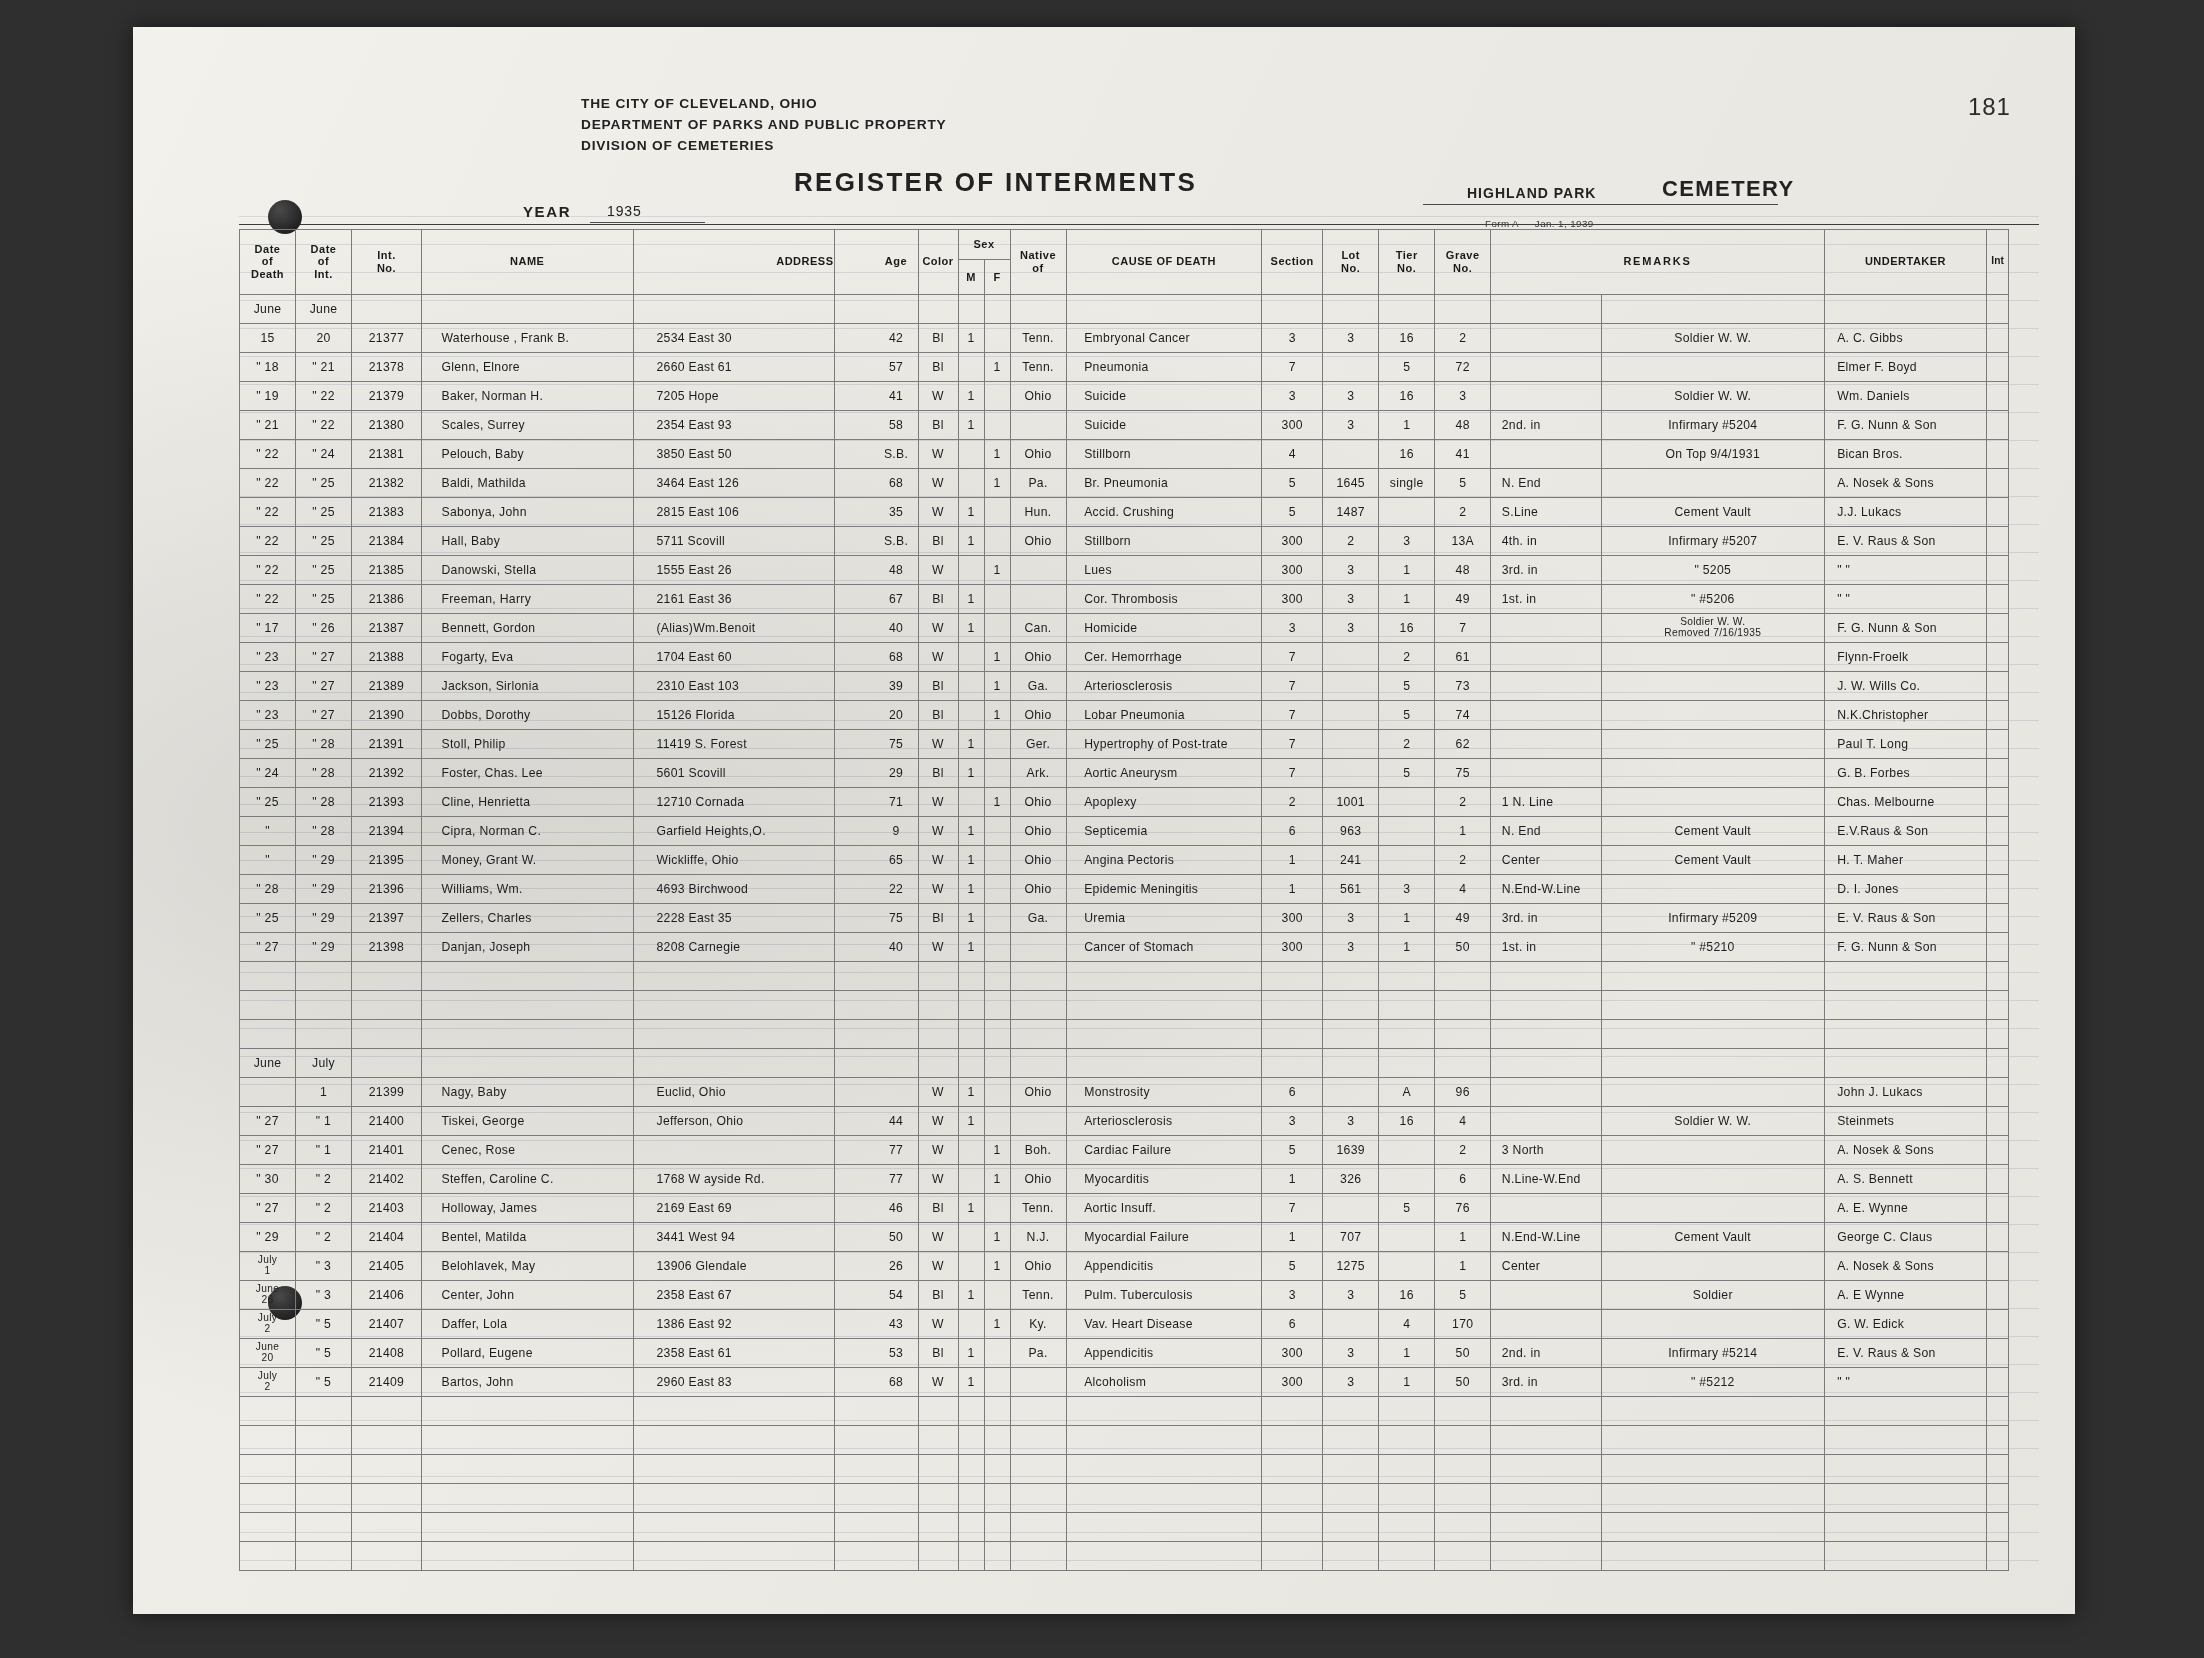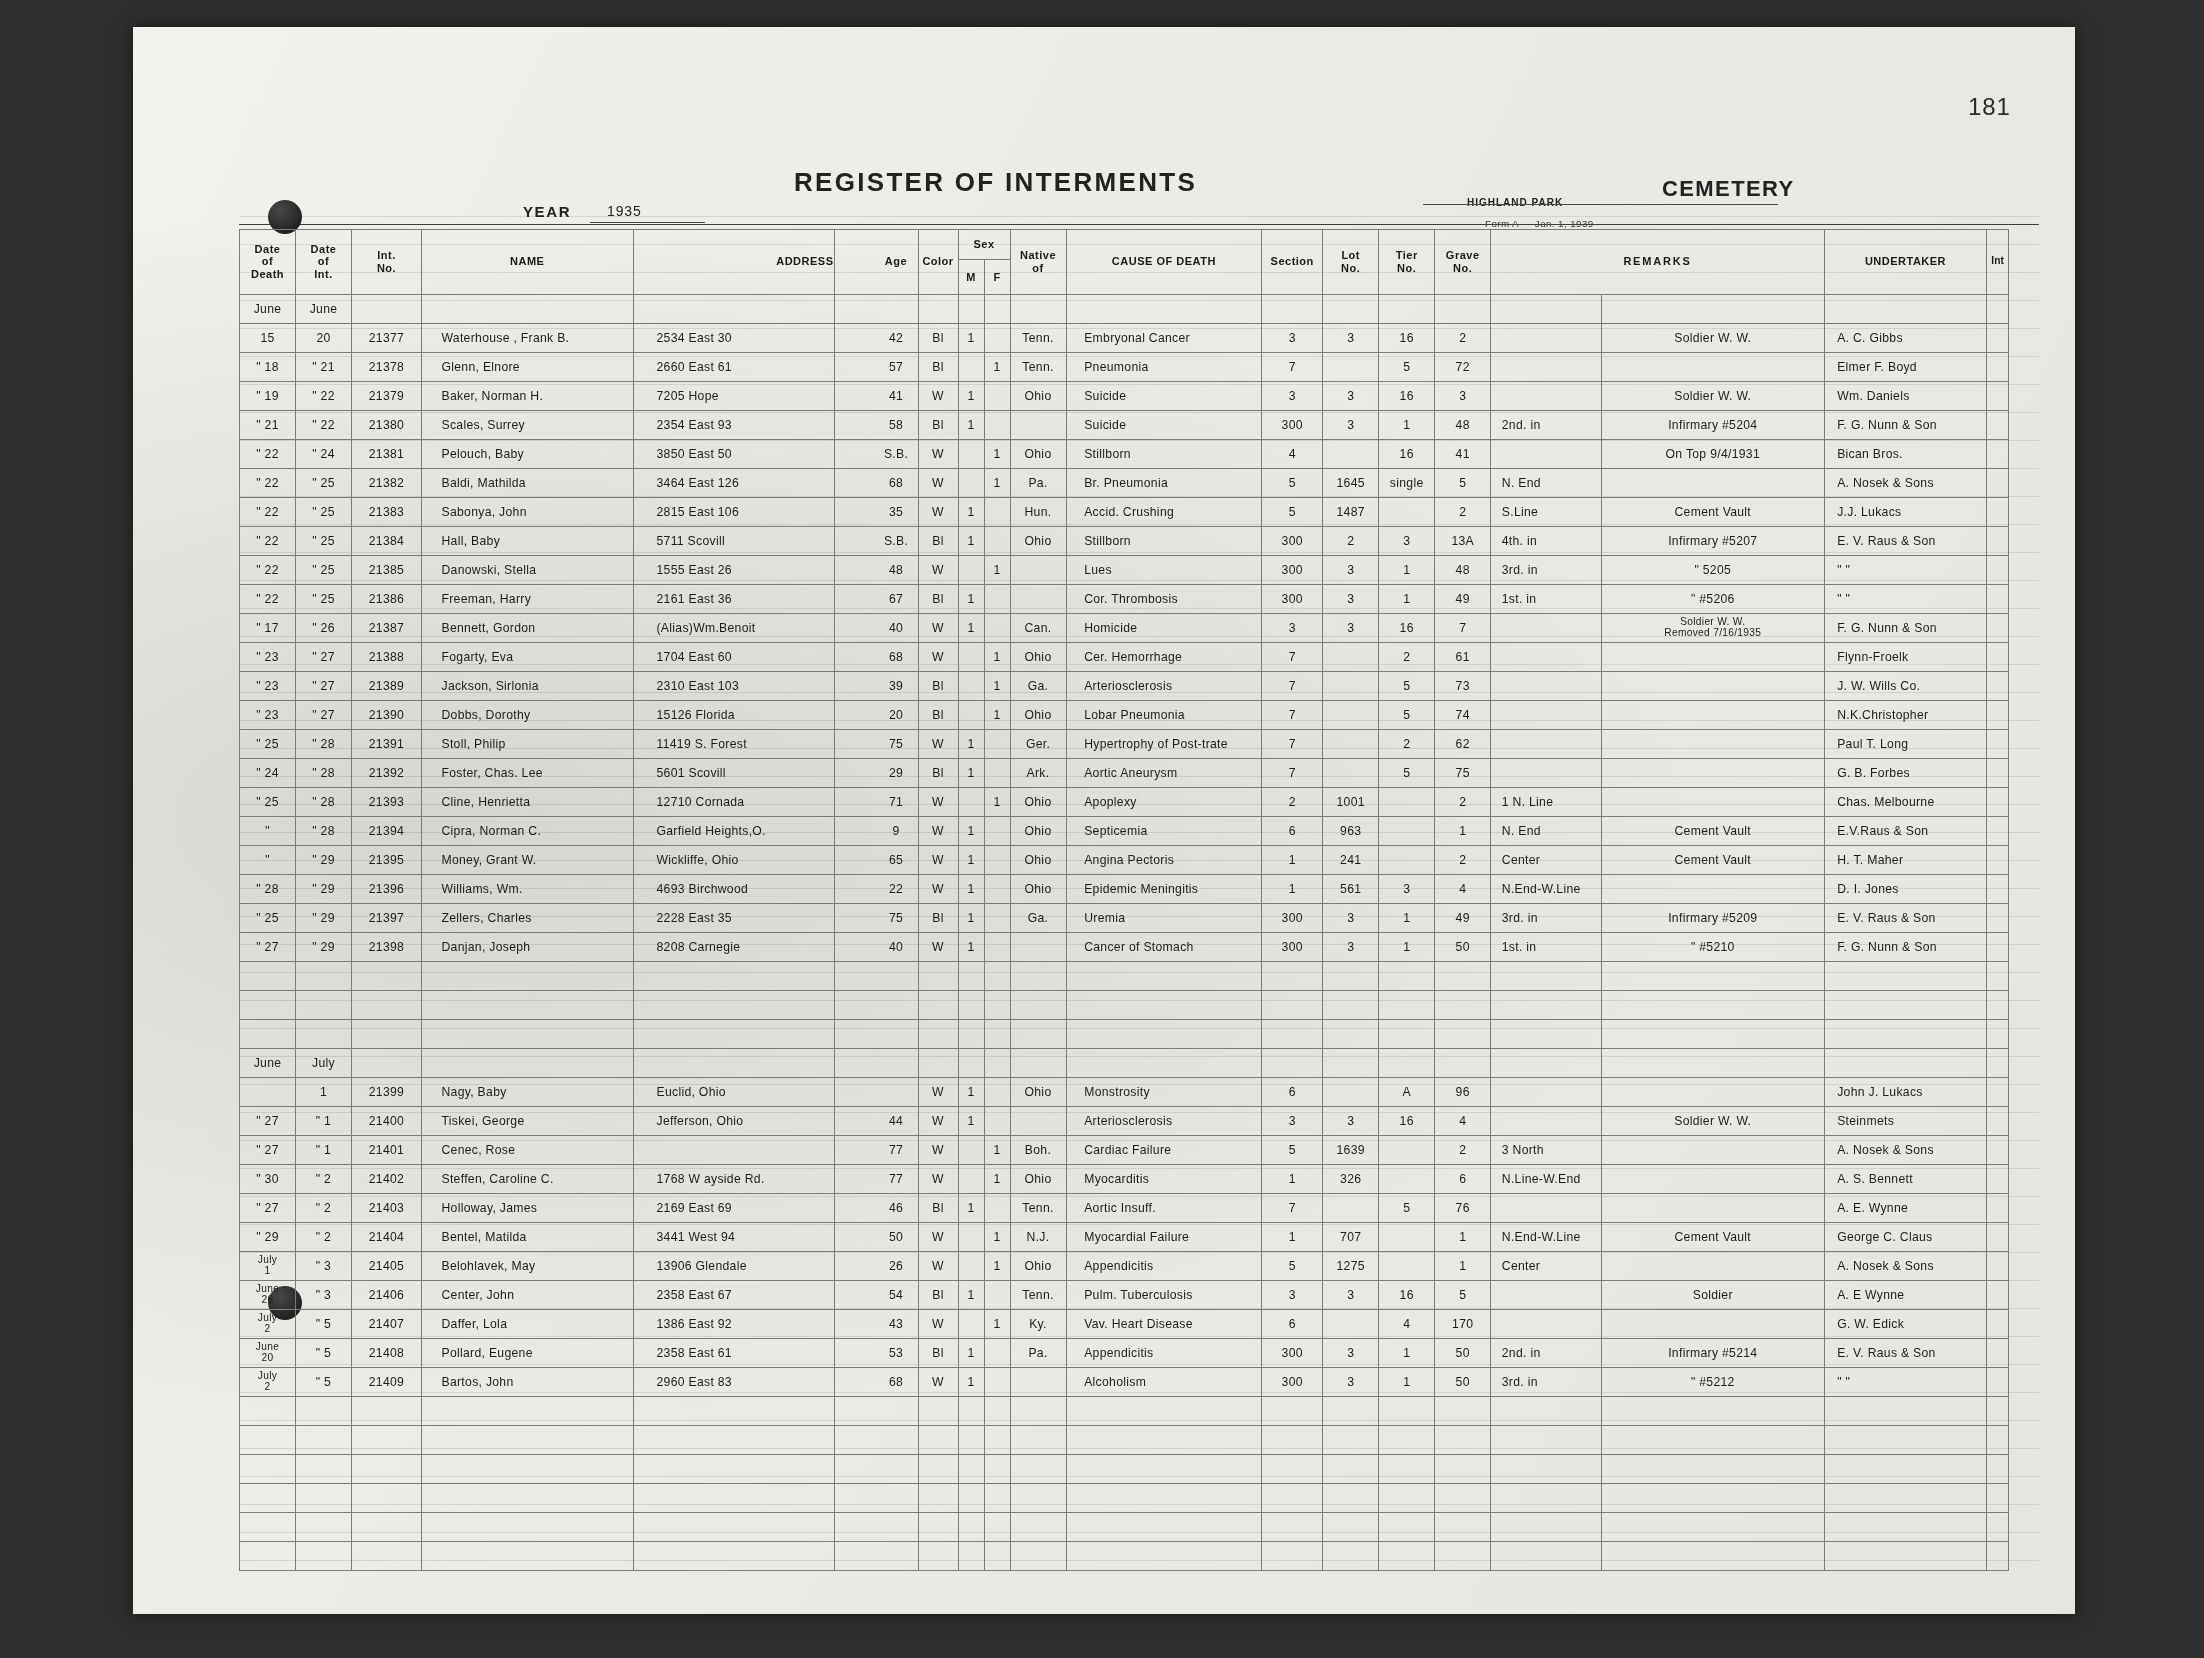--- a/index.html
+++ b/index.html
@@ -9,21 +9,21 @@
   .shadowfold{position:absolute;left:0;top:0;width:100%;height:100%;
      background:radial-gradient(ellipse at 15% 50%, rgba(0,0,0,.10), rgba(0,0,0,0) 55%);}
   
   .bggrid{position:absolute;left:106px;top:186px;width:1800px;height:1348px;
      background-image:repeating-linear-gradient(0deg,rgba(90,110,130,.18) 0 0.9px,transparent 0.9px 28px);}
 
   .hdr{position:absolute;color:#222;}
   .hdr-block{left:448px;top:66px;line-height:1.55;font-size:13.7px;letter-spacing:0.8px;font-weight:bold;}
   .title{left:661px;top:140px;font-size:26px;font-weight:bold;letter-spacing:2.3px;}
   .cemetery{left:1529px;top:149px;font-size:22px;font-weight:bold;letter-spacing:1.4px;}
-  .cemname{left:1334px;top:170px;font-size:10px;letter-spacing:1px;font-weight:bold;}
+  .cemname{left:1334px;top:158px;font-size:14px;letter-spacing:1px;font-weight:bold;}
   .cemrule{position:absolute;left:1290px;top:177px;width:355px;height:0.9px;background:#4b4b4b;}
   .yearlbl{left:390px;top:176px;font-size:15px;letter-spacing:1.6px;font-weight:bold;}
   .yearval{left:474px;top:176px;font-size:14px;letter-spacing:0.9px;}
   .yearrule{position:absolute;left:457px;top:195px;width:115px;height:0.9px;background:#4b4b4b;}
   .formno{left:1352px;top:191px;font-size:9.8px;letter-spacing:0.4px;color:#3a3a3a;}
   .pageno{left:1835px;top:66px;font-size:24px;color:#2a2a2a;letter-spacing:0.9px;}
   .topline{position:absolute;left:106px;top:197px;width:1800px;height:1.8px;background:#3c3c3c;}
   .binder{position:absolute;width:34px;height:34px;border-radius:50%;background:radial-gradient(circle at 35% 30%,#4a4a4a,#111);}
   .b1{left:135px;top:173px;}
   .b2{left:135px;top:1259px;}
@@ -63,20 +63,25 @@
   .remhead{letter-spacing:1.8px;}
 </style>
 </head>
 <body>
 
 <div class="page">
   <div class="paper-tint"></div>
   <div class="bggrid"></div>
   <div class="shadowfold"></div>
 
+  <div class="hdr hdr-block">
+    <div>THE CITY OF CLEVELAND, OHIO</div>
+    <div>DEPARTMENT OF PARKS AND PUBLIC PROPERTY</div>
+    <div>DIVISION OF CEMETERIES</div>
+  </div>
 
   <div class="hdr title">REGISTER OF INTERMENTS</div>
   <div class="hdr cemname">HIGHLAND PARK</div>
   <div class="cemrule"></div>
   <div class="hdr cemetery">CEMETERY</div>
   <div class="hdr yearlbl">YEAR</div>
   <div class="hdr yearval">1935</div>
   <div class="yearrule"></div>
   <div class="hdr formno">Form A — Jan. 1, 1939</div>
   <div class="hdr pageno">181</div>

